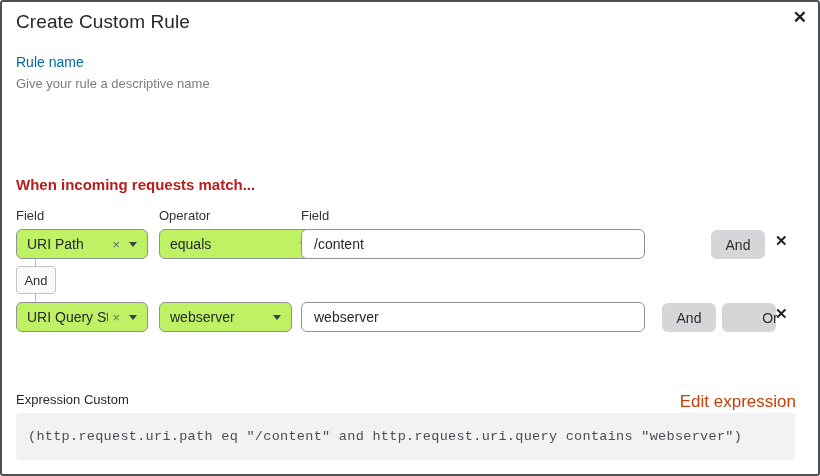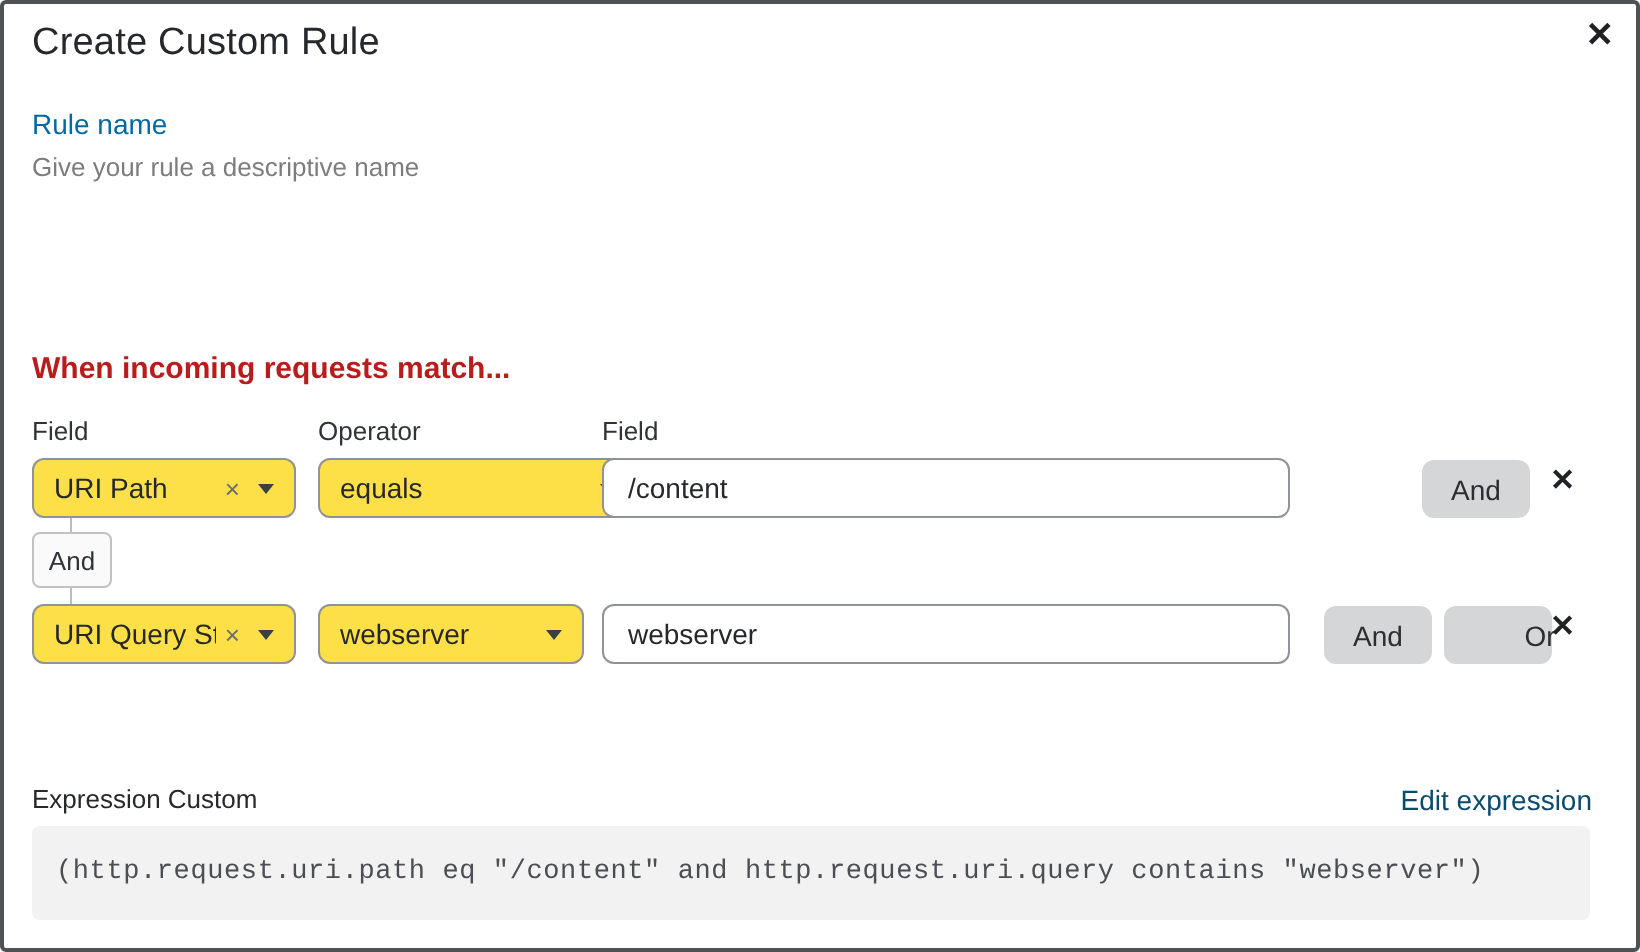--- a/index.html
+++ b/index.html
@@ -15,40 +15,40 @@
   .text-input{
     box-sizing:border-box;height:30px;border:1px solid #8f9296;border-radius:6px;
     font-family:"Liberation Sans",sans-serif;font-size:14px;color:#26282b;
     padding:0 12px;background:#fff;outline:none;
   }
   .rule-input{left:14px;top:99px;width:784px;}
   .section-heading{left:14px;top:174px;font-size:15px;font-weight:700;color:#b91c1c;}
   .col-label{top:206px;font-size:13px;color:#303338;}
   .select{
     box-sizing:border-box;height:30px;border:1px solid #8f9296;border-radius:6px;
-    background:#fde047;display:flex;align-items:center;padding:0 10px;cursor:pointer;
+    background:#bef264;display:flex;align-items:center;padding:0 10px;cursor:pointer;
   }
   .select .lbl{flex:1;font-size:14px;color:#26282b;white-space:nowrap;overflow:hidden;}
   .clear-x{font-size:13px;color:#6b6e72;margin:0 9px 0 4px;line-height:1;}
   .caret{width:0;height:0;border-left:4.5px solid transparent;border-right:4.5px solid transparent;border-top:5.5px solid #3c3f43;}
   .gray-btn{
     box-sizing:border-box;height:29px;border:none;border-radius:6px;background:#d5d6d8;
     font-family:"Liberation Sans",sans-serif;font-size:14px;color:#2c2e31;
     display:flex;align-items:center;justify-content:center;cursor:pointer;
   }
   .remove-x{font-size:15px;font-weight:700;color:#1f2124;cursor:pointer;line-height:1;}
   .connector-line{width:1px;background:#bcbcbc;left:33px;}
   .connector-badge{
     left:14px;top:264px;width:40px;height:28px;box-sizing:border-box;
     background:#fafafa;border:1px solid #c2c2c2;border-radius:4px;
     display:flex;align-items:center;justify-content:center;
     font-size:13px;color:#303338;
   }
   .expr-label{left:14px;top:390px;font-size:13px;color:#26282b;}
-  .edit-link{right:22px;top:390px;font-size:14px;color:#0c4a6e;cursor:pointer;}
+  .edit-link{right:22px;top:390px;font-size:17px;color:#c2410c;cursor:pointer;}
   .code-block{
     left:14px;top:411px;width:779px;height:47px;box-sizing:border-box;
     background:#f2f2f3;border-radius:4px;display:flex;align-items:center;
     padding:0 12px;overflow:hidden;
   }
   .code-block code{
     font-family:"Liberation Mono",monospace;font-size:13.5px;color:#4b4e53;
     letter-spacing:.3px;white-space:nowrap;
   }
 </style>

